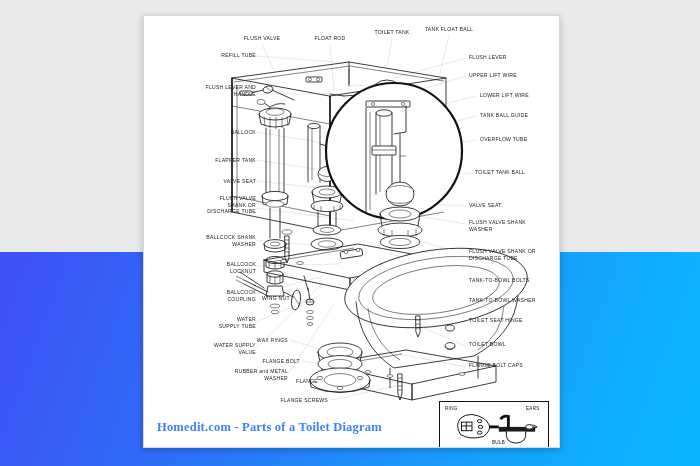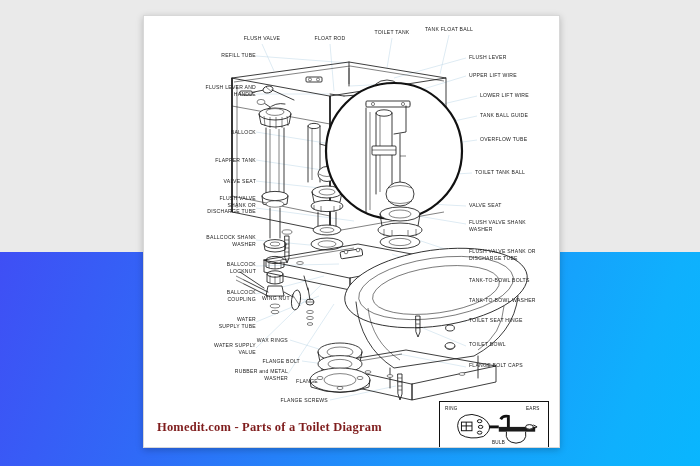--- a/index.html
+++ b/index.html
@@ -33,21 +33,21 @@
     color:#1b1b1b;
     line-height:6.6px;
     white-space:pre;
   }
   .lbl.r{text-align:right;}
   .lbl.l{text-align:left;}
   .lbl.c{text-align:center;}
   #caption{
     position:absolute;left:13px;top:404px;
     font-family:"Liberation Serif", serif;
-    font-size:12.5px;font-weight:700;color:#7f1d1d;
+    font-size:12.5px;font-weight:700;color:#3b82f6;
     letter-spacing:.2px;white-space:pre;
   }
   #inset-box{
     position:absolute;left:295px;top:385px;width:110px;height:47px;
     border:1.4px solid #111;background:#fff;box-sizing:border-box;
   }
   .ilbl{
     position:absolute;font-size:4.6px;color:#111;letter-spacing:.3px;
     font-family:"Liberation Sans", sans-serif;white-space:pre;
   }

